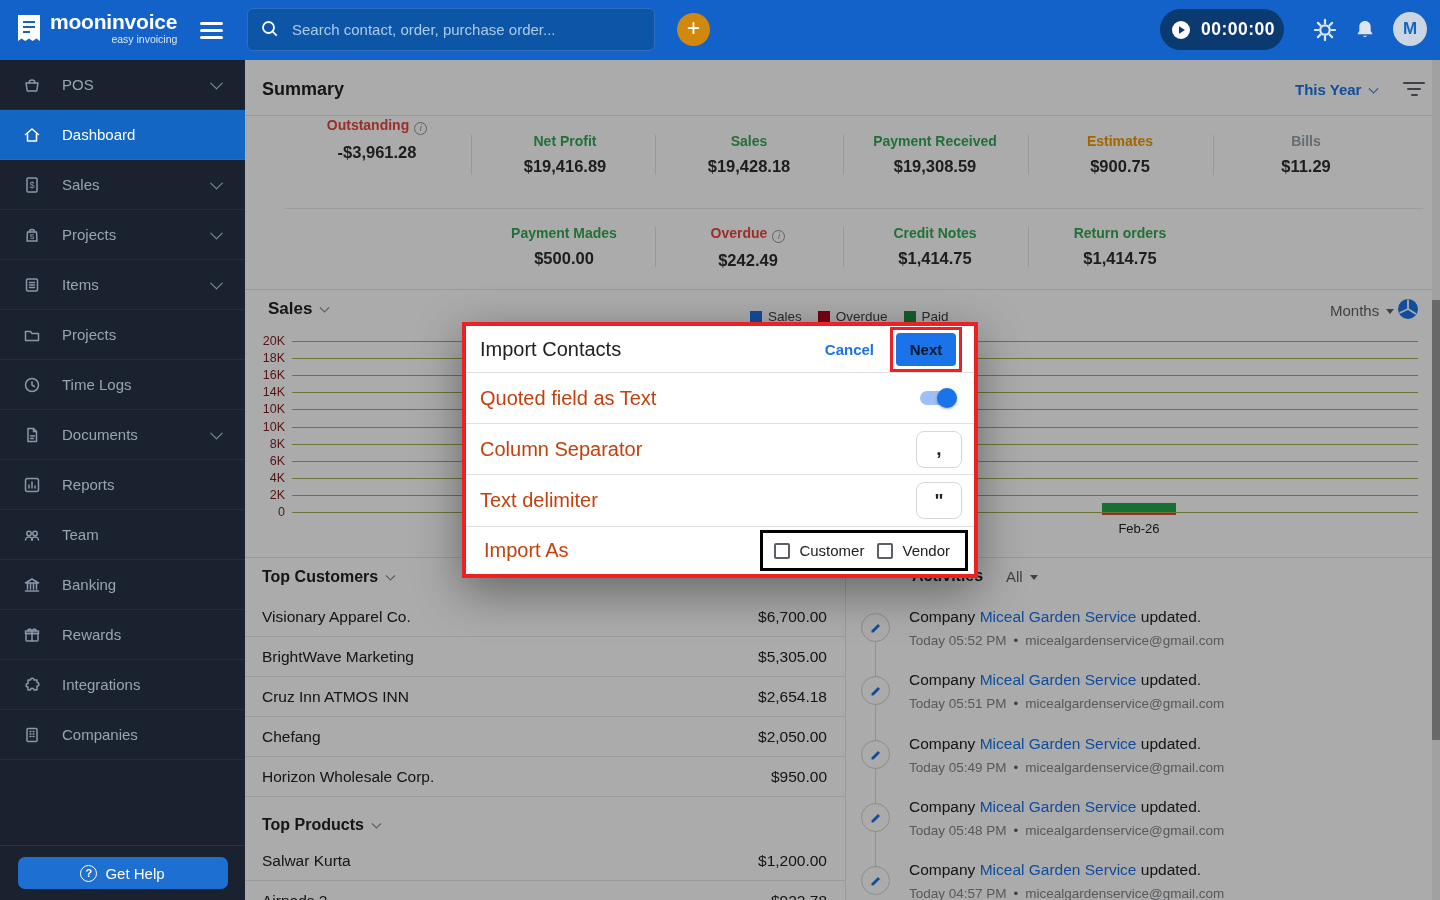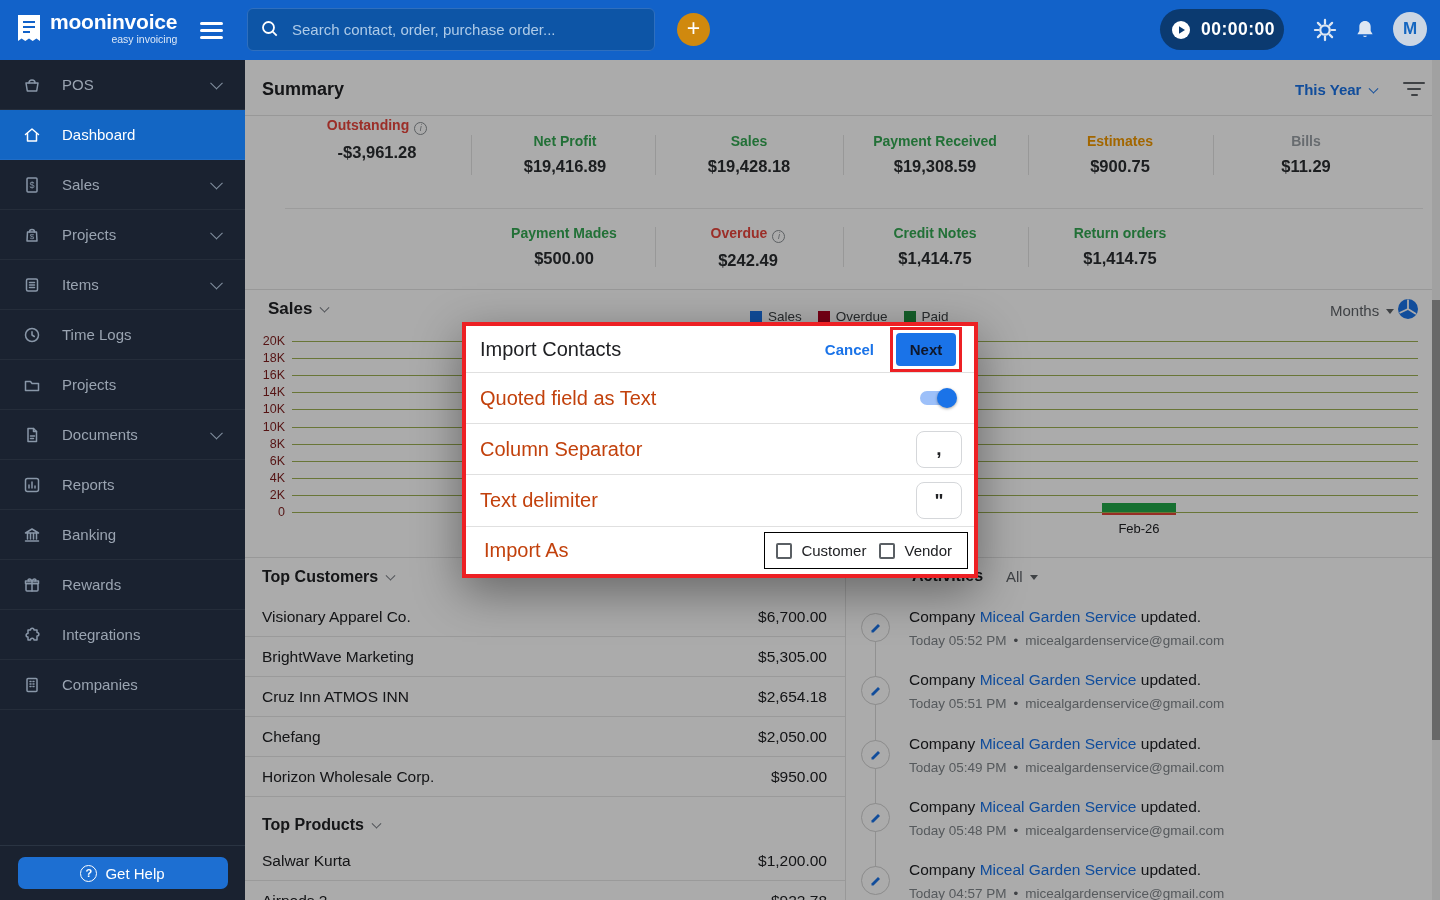--- a/index.html
+++ b/index.html
@@ -86,21 +86,21 @@
   .m-row.last { border-bottom:none; }
   .m-title { font-size:20px; color:#202124; }
   .m-actions { display:flex; align-items:center; }
   .m-cancel { color:#1a73e8; font-size:15px; font-weight:bold; cursor:pointer; }
   .next-annot { border:3px solid #ed2024; padding:3px; margin-left:16px; }
   .next-btn { width:60px; height:33px; background:#1a73e8; color:#0f172a; border:none; border-radius:4px; font-size:15px; font-weight:bold; font-family:"Liberation Sans",sans-serif; cursor:pointer; }
   .m-lbl { font-size:20px; color:#c2410c; }
   .toggle { position:relative; width:34px; height:14px; border-radius:7px; background:#9dc0f9; margin-right:8px; cursor:pointer; }
   .toggle .knob { position:absolute; right:-3px; top:-3px; width:20px; height:20px; border-radius:50%; background:#1a73e8; box-shadow:0 1px 3px rgba(0,0,0,.35); }
   .valbox { width:46px; height:37px; border:1px solid #d5d7da; border-radius:8px; display:flex; align-items:center; justify-content:center; font-size:19px; font-weight:bold; color:#202124; cursor:text; }
-  .ia-annot { border:1px solid #000000; display:flex; align-items:center; gap:9px; padding:9px 11px; }
+  .ia-annot { border:3px solid #000000; display:flex; align-items:center; gap:9px; padding:9px 11px; }
   .cb { width:16px; height:16px; border:2px solid #5a5f64; border-radius:2px; background:#fff; cursor:pointer; }
   .cb-lbl { font-size:15px; color:#202124; margin-right:4px; }
 
   .filter-ic { position:absolute; left:1158px; top:22px; width:22px; cursor:pointer; }
   .filter-ic i { display:block; height:2.4px; background:#5f6368; margin:0 auto 3.6px auto; border-radius:1px; }
 </style>
 </head>
 <body>
 
 <div class="app">
@@ -200,52 +200,62 @@
             <rect x="4.5" y="4" width="11" height="12" rx="1.5"></rect>
             <path d="M7.5 7.5h5M7.5 10h5M7.5 12.5h5"></path>
           </svg>
         </span>
       <span class="s-lbl">Items</span>
       <span class="s-ch"></span>
     </div>
     <div class="s-item">
       <span class="s-ic">
           <svg width="20" height="20" viewBox="0 0 20 20">
+            <path d="M3.5 6.5h5l1.5 2h6.5v7h-13v-9z"></path>
+          </svg>
+        </span>
+      <span class="s-lbl">Projects</span>
+    </div>
+    <div class="s-item">
+      <span class="s-ic">
+          <svg width="20" height="20" viewBox="0 0 20 20">
             <circle cx="10" cy="10" r="6.5"></circle>
             <path d="M10 6.8V10l2.3 1.5"></path>
           </svg>
         </span>
       <span class="s-lbl">Time Logs</span>
     </div>
     <div class="s-item">
       <span class="s-ic">
           <svg width="20" height="20" viewBox="0 0 20 20">
-            <path d="M3.5 6.5h5l1.5 2h6.5v7h-13v-9z"></path>
-          </svg>
-        </span>
-      <span class="s-lbl">Projects</span>
-    </div>
-    <div class="s-item">
-      <span class="s-ic">
-          <svg width="20" height="20" viewBox="0 0 20 20">
             <path d="M6 3.5h5.5l3 3v10H6v-13z"></path>
             <path d="M11.5 3.5v3h3M8.5 11h4M8.5 13.5h3"></path>
           </svg>
         </span>
       <span class="s-lbl">Documents</span>
       <span class="s-ch"></span>
     </div>
     <div class="s-item">
       <span class="s-ic">
           <svg width="20" height="20" viewBox="0 0 20 20">
             <rect x="3.5" y="3.5" width="13" height="13" rx="2"></rect>
             <path d="M7 13v-3M10 13V7M13 13v-2"></path>
           </svg>
         </span>
       <span class="s-lbl">Reports</span>
+    </div>
+    <div class="s-item">
+      <span class="s-ic">
+          <svg width="20" height="20" viewBox="0 0 20 20">
+            <circle cx="7" cy="8.5" r="2.2"></circle>
+            <circle cx="13" cy="8.5" r="2.2"></circle>
+            <path d="M3.5 15c0-2 2-3 3.5-3s3.5 1 3.5 3M9.5 15c0-2 2-3 3.5-3s3.5 1 3.5 3"></path>
+          </svg>
+        </span>
+      <span class="s-lbl">Team</span>
     </div>
     <div class="s-item">
       <span class="s-ic">
           <svg width="20" height="20" viewBox="0 0 20 20">
             <path d="M3.5 8 10 4l6.5 4h-13z"></path>
             <path d="M5.5 8.5V14M8.5 8.5V14M11.5 8.5V14M14.5 8.5V14M3.5 16h13"></path>
           </svg>
         </span>
       <span class="s-lbl">Banking</span>
     </div>

